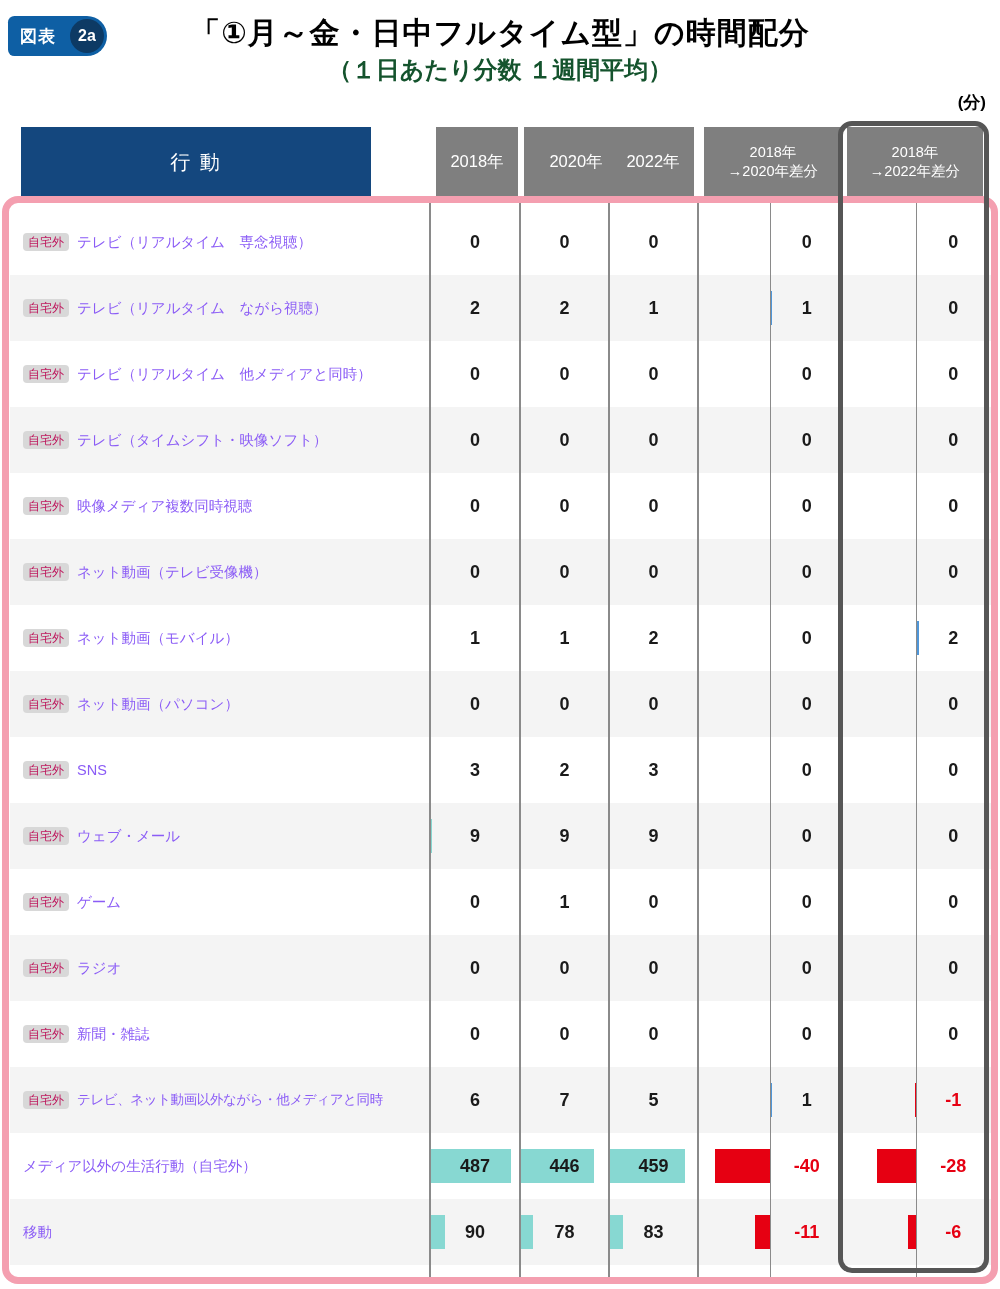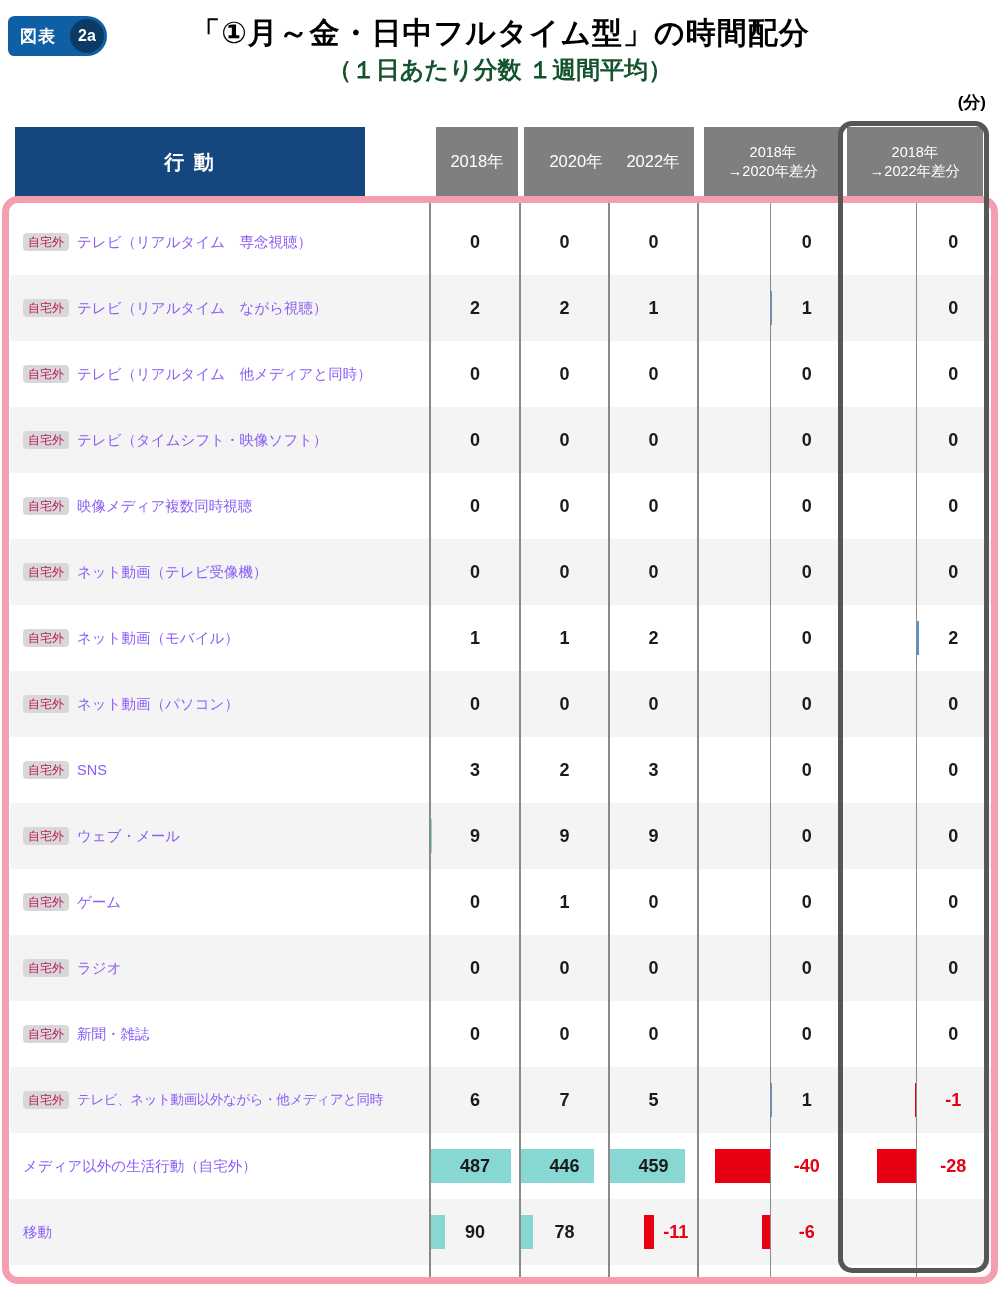--- a/index.html
+++ b/index.html
@@ -26,21 +26,21 @@
                 font-size:16px;font-weight:700;display:flex;align-items:center;justify-content:center;}
   .title{position:absolute;left:0;top:13px;width:100%;text-align:center;
          font-size:30px;font-weight:700;color:#000;letter-spacing:1px;}
   .subtitle{position:absolute;left:0;top:54px;width:100%;text-align:center;
             font-size:24px;font-weight:700;color:#14532d;}
   .unit{position:absolute;top:91px;right:14px;font-size:17px;font-weight:700;color:#000;}
 
   
   .th{position:absolute;top:127px;height:70px;color:#fff;display:flex;
       align-items:center;justify-content:center;text-align:center;}
-  .th-action{left:15px;width:350px;background:var(--navy);font-size:20px;font-weight:700;letter-spacing:2px;}
+  .th-action{left:21px;width:350px;background:var(--navy);font-size:20px;font-weight:400;letter-spacing:2px;}
   .th-year{background:var(--gray);font-size:16.5px;font-weight:400;}
   .th-y1{left:436px;width:82px;} .th-y2{left:524px;width:104px;} .th-y3{left:612px;width:82px;}
   .th-diff{background:var(--gray);font-size:14.5px;font-weight:400;flex-direction:column;line-height:1.3;}
   .th-d1{left:704px;width:138px;} .th-d2{left:847px;width:136px;}
 
   
   .tbody{position:absolute;left:2px;top:196px;width:996px;height:1088px;background:#fff;
          border:7px solid var(--pink);border-radius:16px;padding:6px 0 12px 0;z-index:1;}
   .vline{position:absolute;top:0;bottom:0;width:1.5px;background:var(--line);z-index:3;}
   .v1{left:420px;} .v2{left:510px;} .v3{left:599px;} .v4{left:688px;} .v5{left:760.5px;} .v6{left:906.5px;}
@@ -447,20 +447,24 @@
             <span class="lbl">移動</span>
           </div>
           <div class="cell yearcell">
             <div class="vbar" style="width: 16.6667%; min-width: 1px;"></div>
             <span class="num">90</span>
           </div>
           <div class="cell yearcell">
             <div class="vbar" style="width: 14.4444%; min-width: 1px;"></div>
             <span class="num">78</span>
           </div>
+          <div class="cell yearcell">
+            <div class="vbar" style="width: 15.3704%; min-width: 1px;"></div>
+            <span class="num">83</span>
+          </div>
           <div class="cell diffcell">
             <div class="dbar neg" style="width: 10.45%; min-width: 1px;"></div>
             <span class="num neg">-11</span>
           </div>
           <div class="cell diffcell">
             <div class="dbar neg" style="width: 5.7%; min-width: 1px;"></div>
             <span class="num neg">-6</span>
           </div>
         </div>
       </div>

